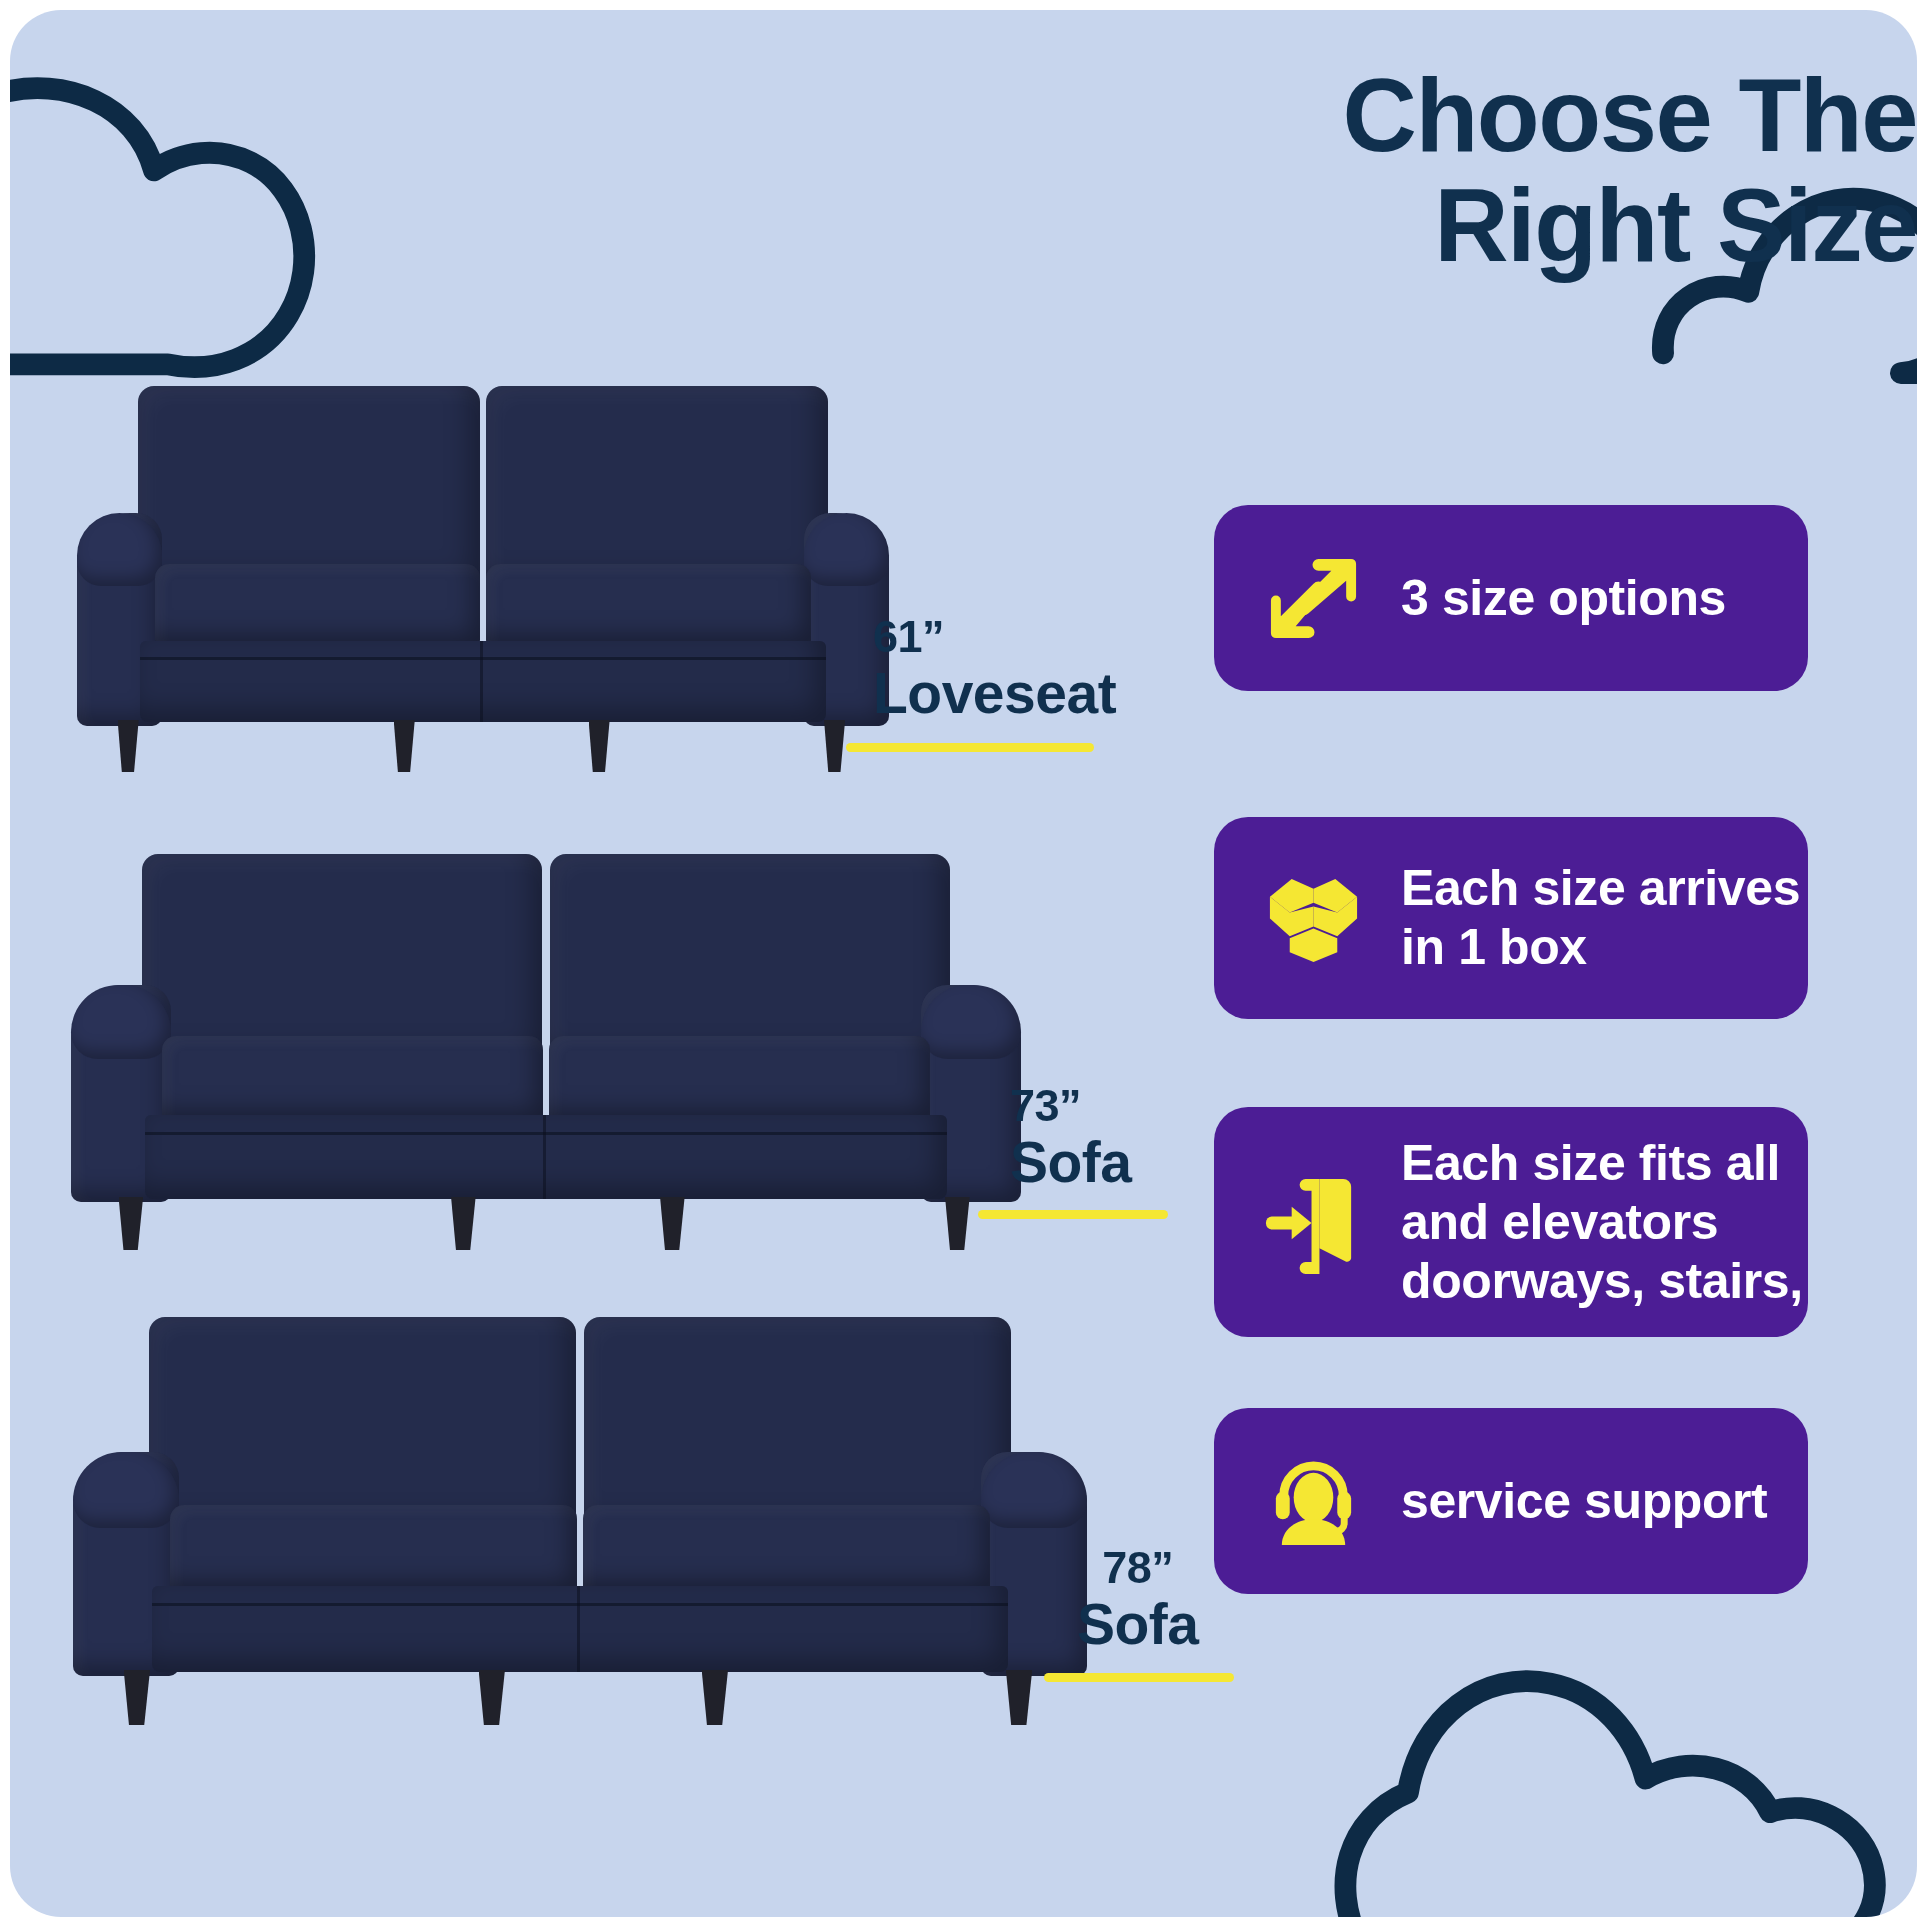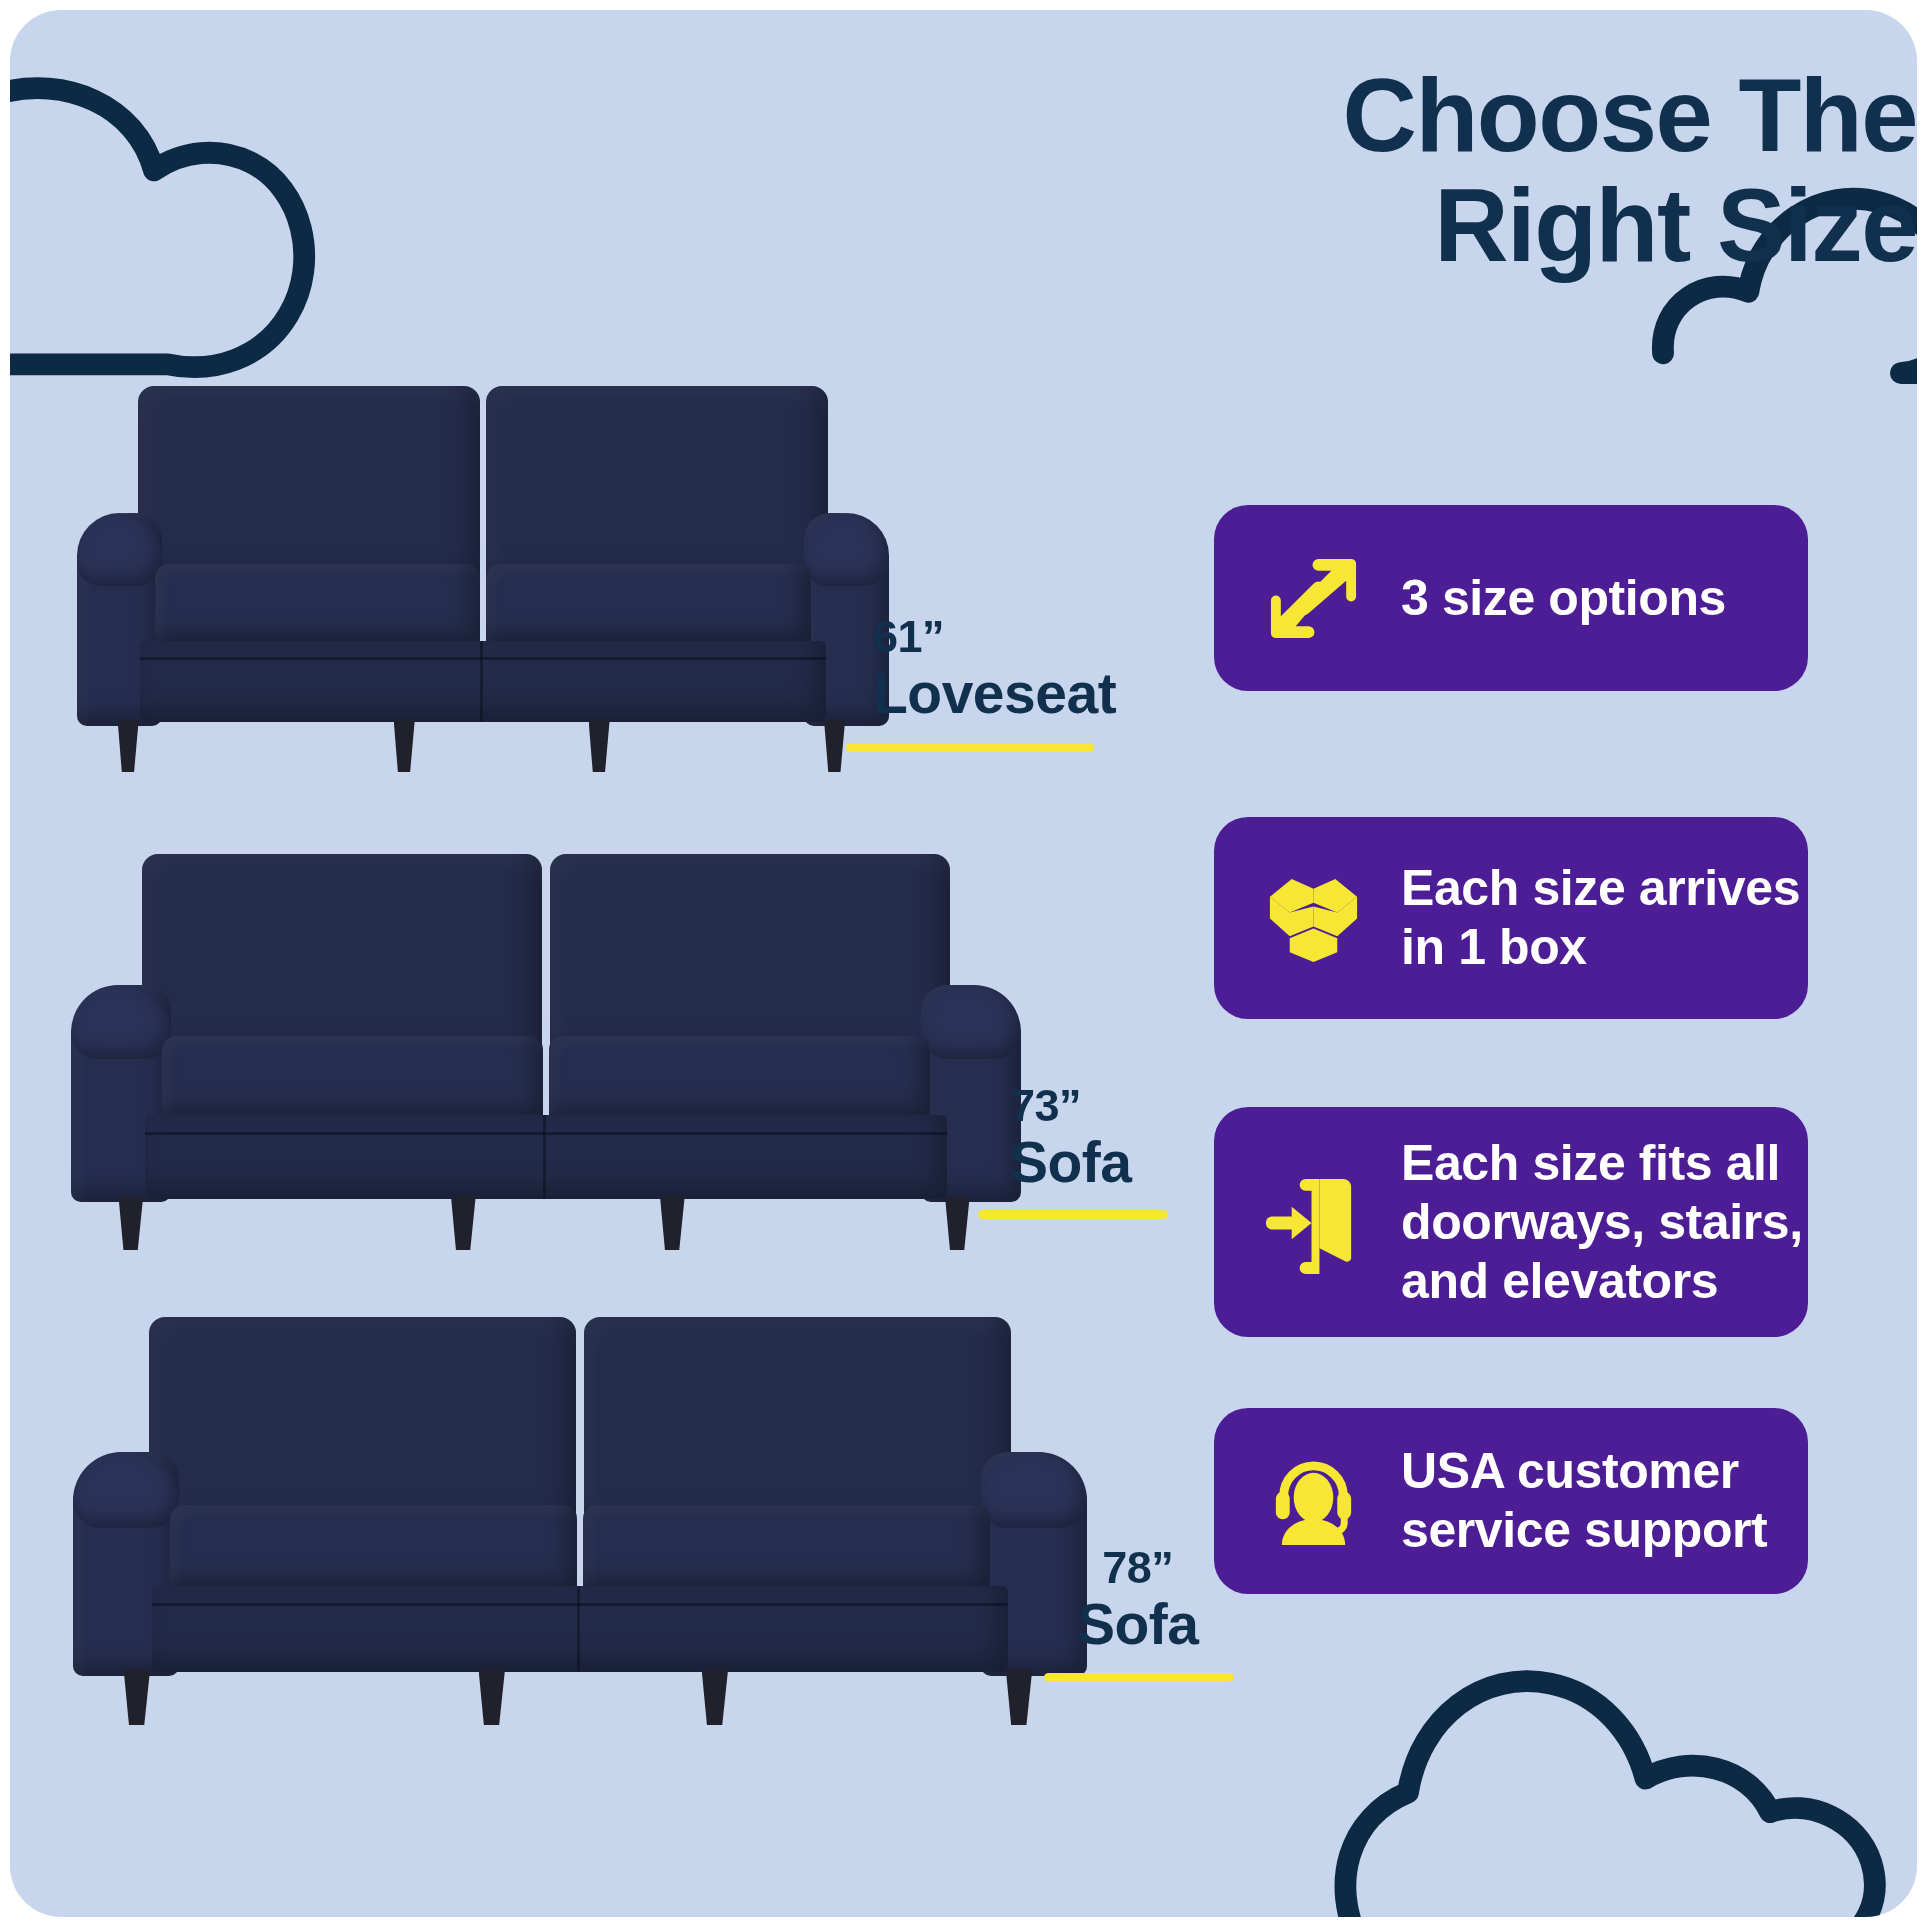--- a/index.html
+++ b/index.html
@@ -350,39 +350,38 @@
         <g fill="#f5e733">
           <path d="M58 8 h24 a8 8 0 0 1 8 8 v72 a4 4 0 0 1-6 3 L58 78 z"></path>
           <path d="M58 8 h-14 a6 6 0 0 0 0 12 h6 v72 h-6 a6 6 0 0 0 0 12 h14 z"></path>
           <rect x="4" y="46" width="34" height="13" rx="6"></rect>
           <path d="M30 36 L50 52.5 L30 69 z"></path>
         </g>
       </svg>
     </span>
     <span class="feature-text">
       <span class="line">Each size fits all</span>
+      <span class="line">and elevators</span>
       <span class="line">doorways, stairs,</span>
-      <span class="line">and elevators</span>
     </span>
   </div>
 
   <div class="feature-card" style="left:1204px; top:1398px; width:594px; height:186px;">
     <span class="feature-icon">
       <svg width="103" height="103" viewBox="0 0 104 104">
         <g fill="#f5e733">
           <path d="M22 46 a30 30 0 0 1 60 0" fill="none" stroke="#f5e733" stroke-width="9" stroke-linecap="round"></path>
           <rect x="14" y="42" width="14" height="28" rx="7"></rect>
           <rect x="76" y="42" width="14" height="28" rx="7"></rect>
           <path d="M83 66 v8 a8 8 0 0 1-8 8 h-10" fill="none" stroke="#f5e733" stroke-width="7" stroke-linecap="round"></path>
           <circle cx="60" cy="82" r="6"></circle>
           <ellipse cx="52" cy="48" rx="20" ry="25"></ellipse>
           <path d="M52 70 c-20 0-32 12-32 26 h64 c0-14-12-26-32-26 z"></path>
         </g>
       </svg>
     </span>
     <span class="feature-text">
-      <span class="line">USA customer</span>
       <span class="line">service support</span>
     </span>
   </div>
 
 </div>
 
 
 </body></html>

